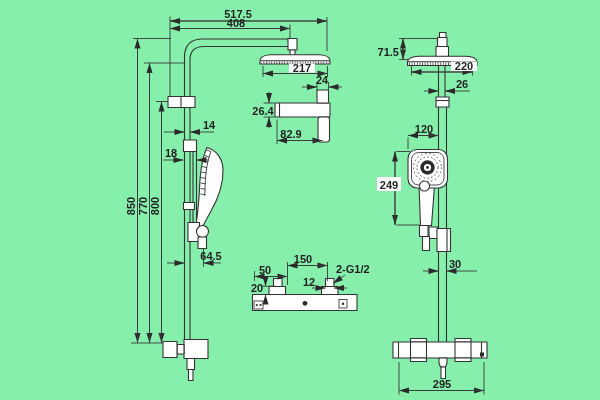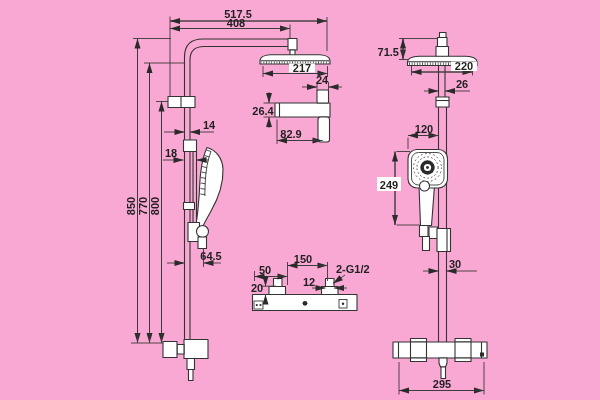--- a/index.html
+++ b/index.html
@@ -1,16 +1,16 @@
 <!DOCTYPE html>
 <html><head>
 <meta charset="utf-8">
 <style>
   html,body{margin:0;padding:0;background:#ffffff;}
-  .stage{position:relative;width:600px;height:400px;background:#f9a8d4;overflow:hidden;
+  .stage{position:relative;width:600px;height:400px;background:#86efac;overflow:hidden;
          font-family:"Liberation Sans", sans-serif;}
   svg{display:block}
   .o{fill:#ffffff;stroke:#333333;stroke-width:1.1;stroke-linejoin:round;}
   .ln{fill:none;stroke:#333333;stroke-width:1.1;stroke-linecap:butt;}
   .thin{fill:none;stroke:#3a3a3a;stroke-width:0.9;}
   .dim{fill:none;stroke:#3a3a3a;stroke-width:0.9;}
   .dk{fill:#2a2a2a;stroke:none;}
   .dt{font-family:"Liberation Sans", sans-serif;font-size:11px;font-weight:700;fill:#1f1f1f;}
   .bg{fill:#ffffff;stroke:none;}
 </style>

